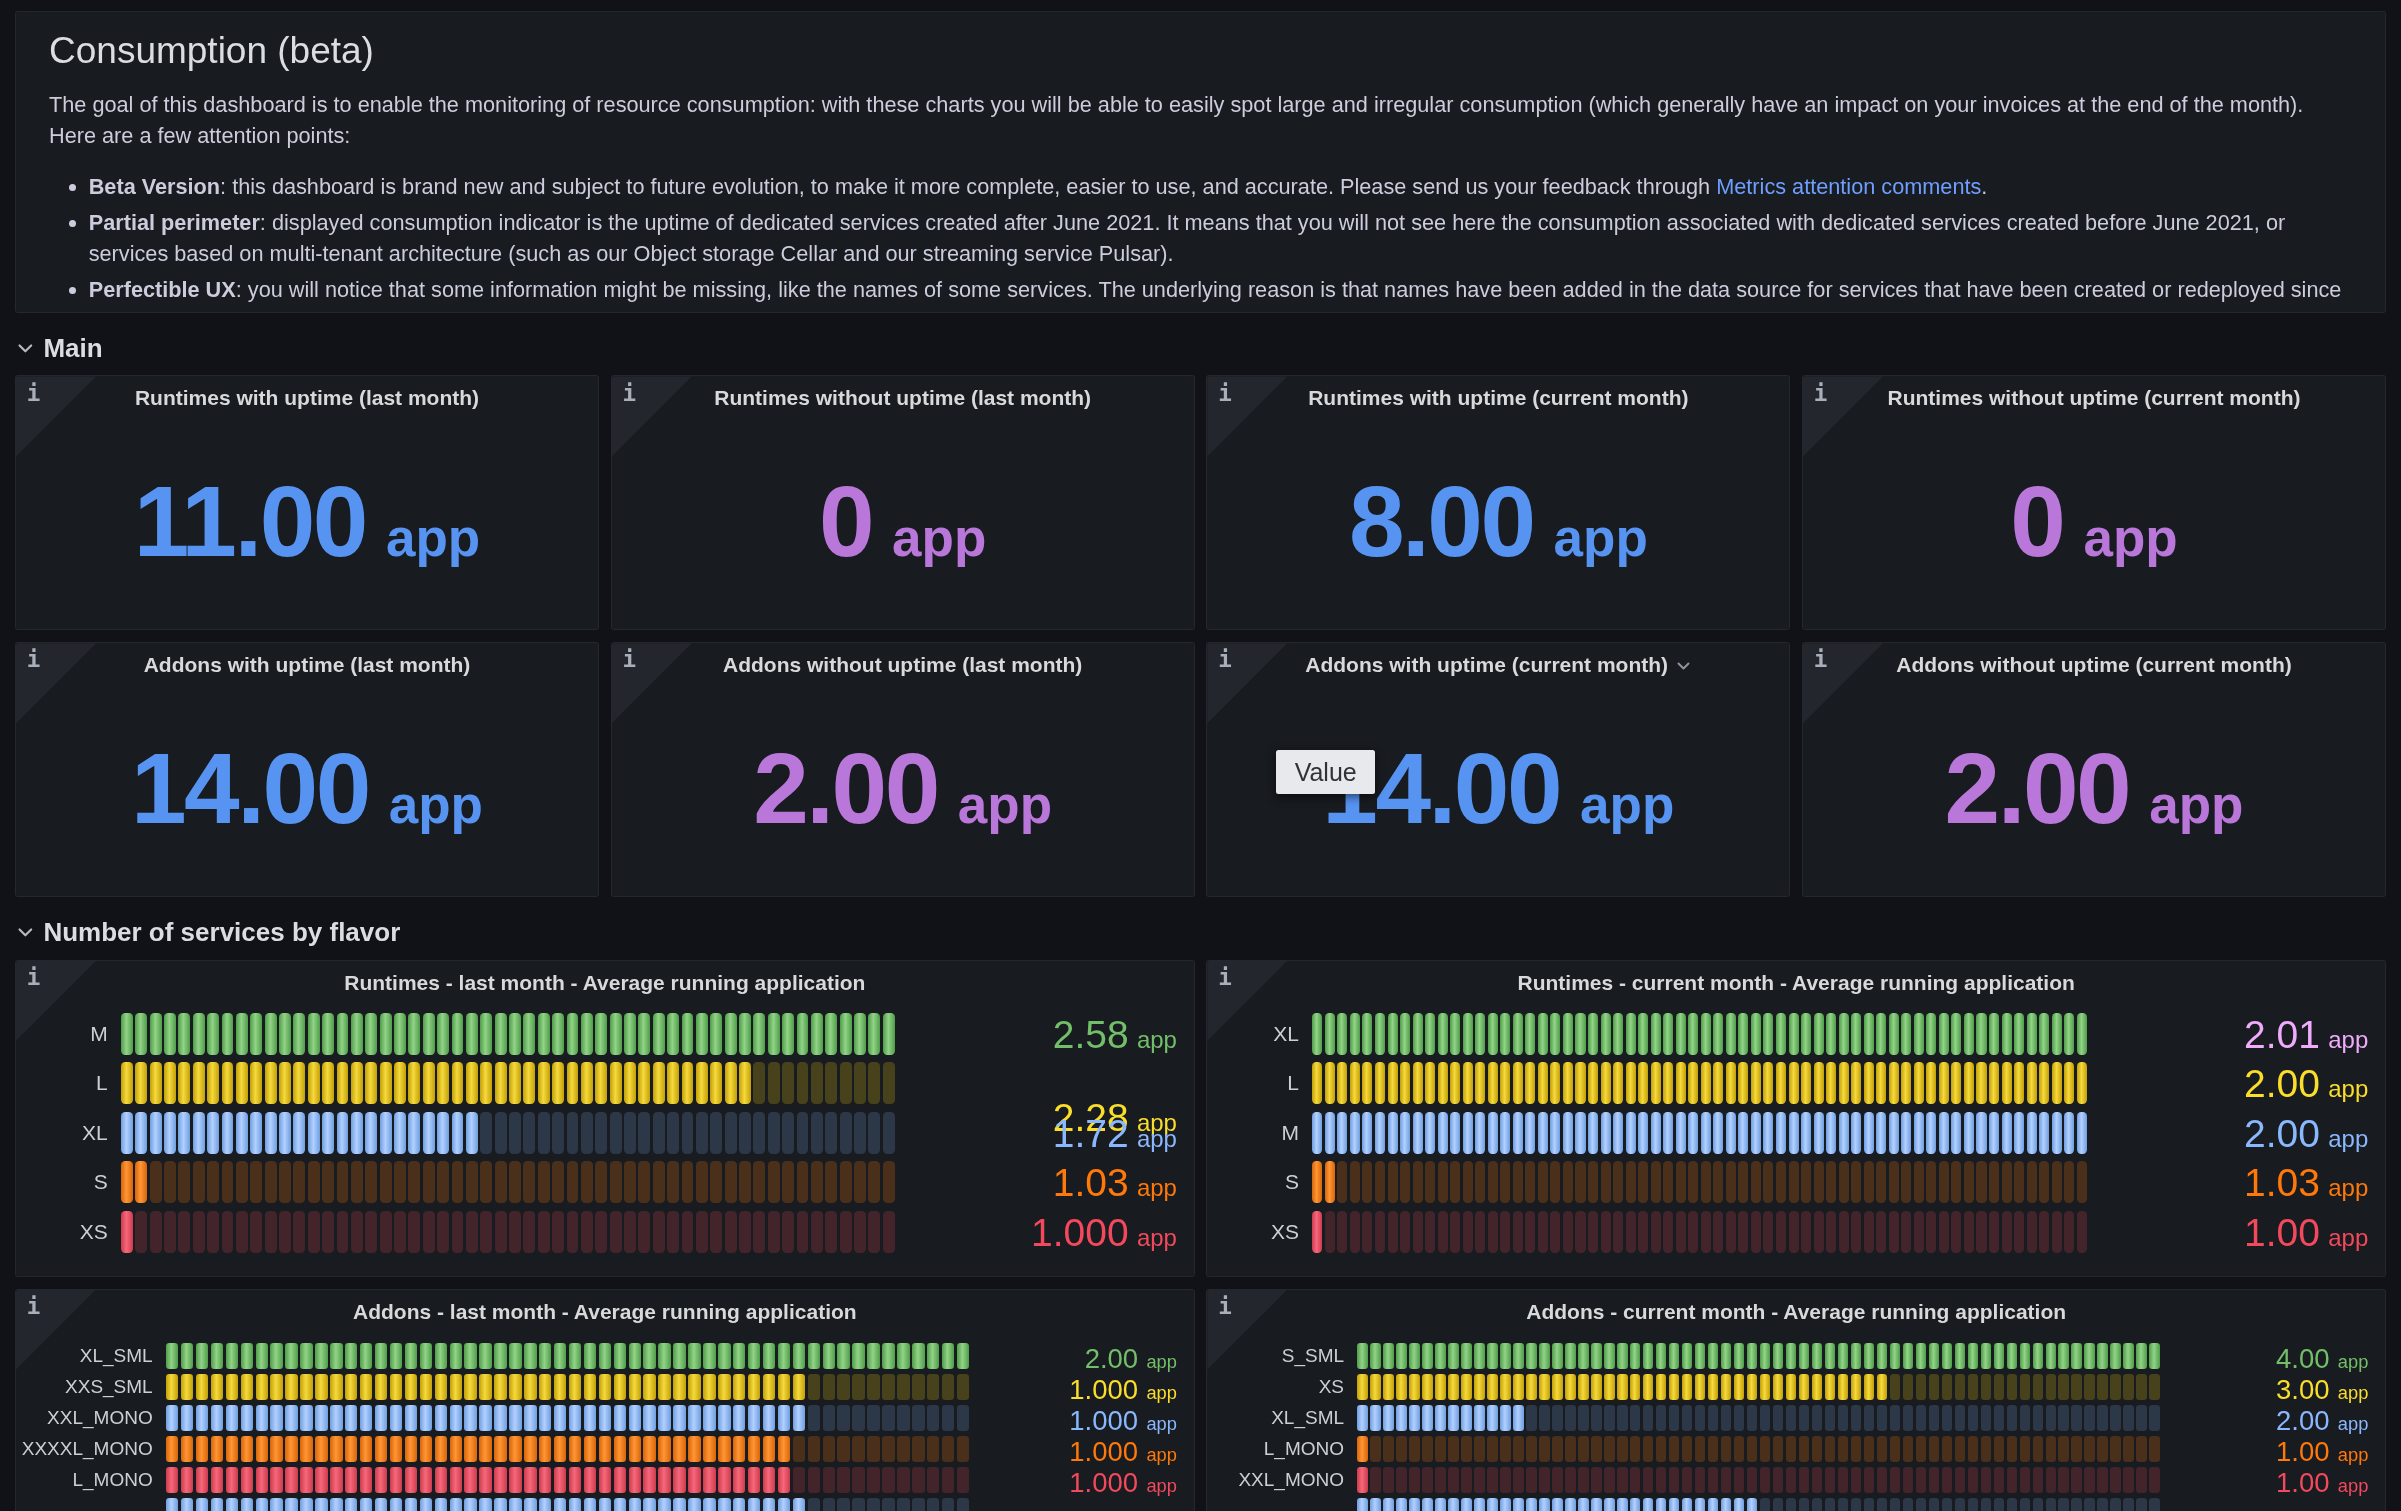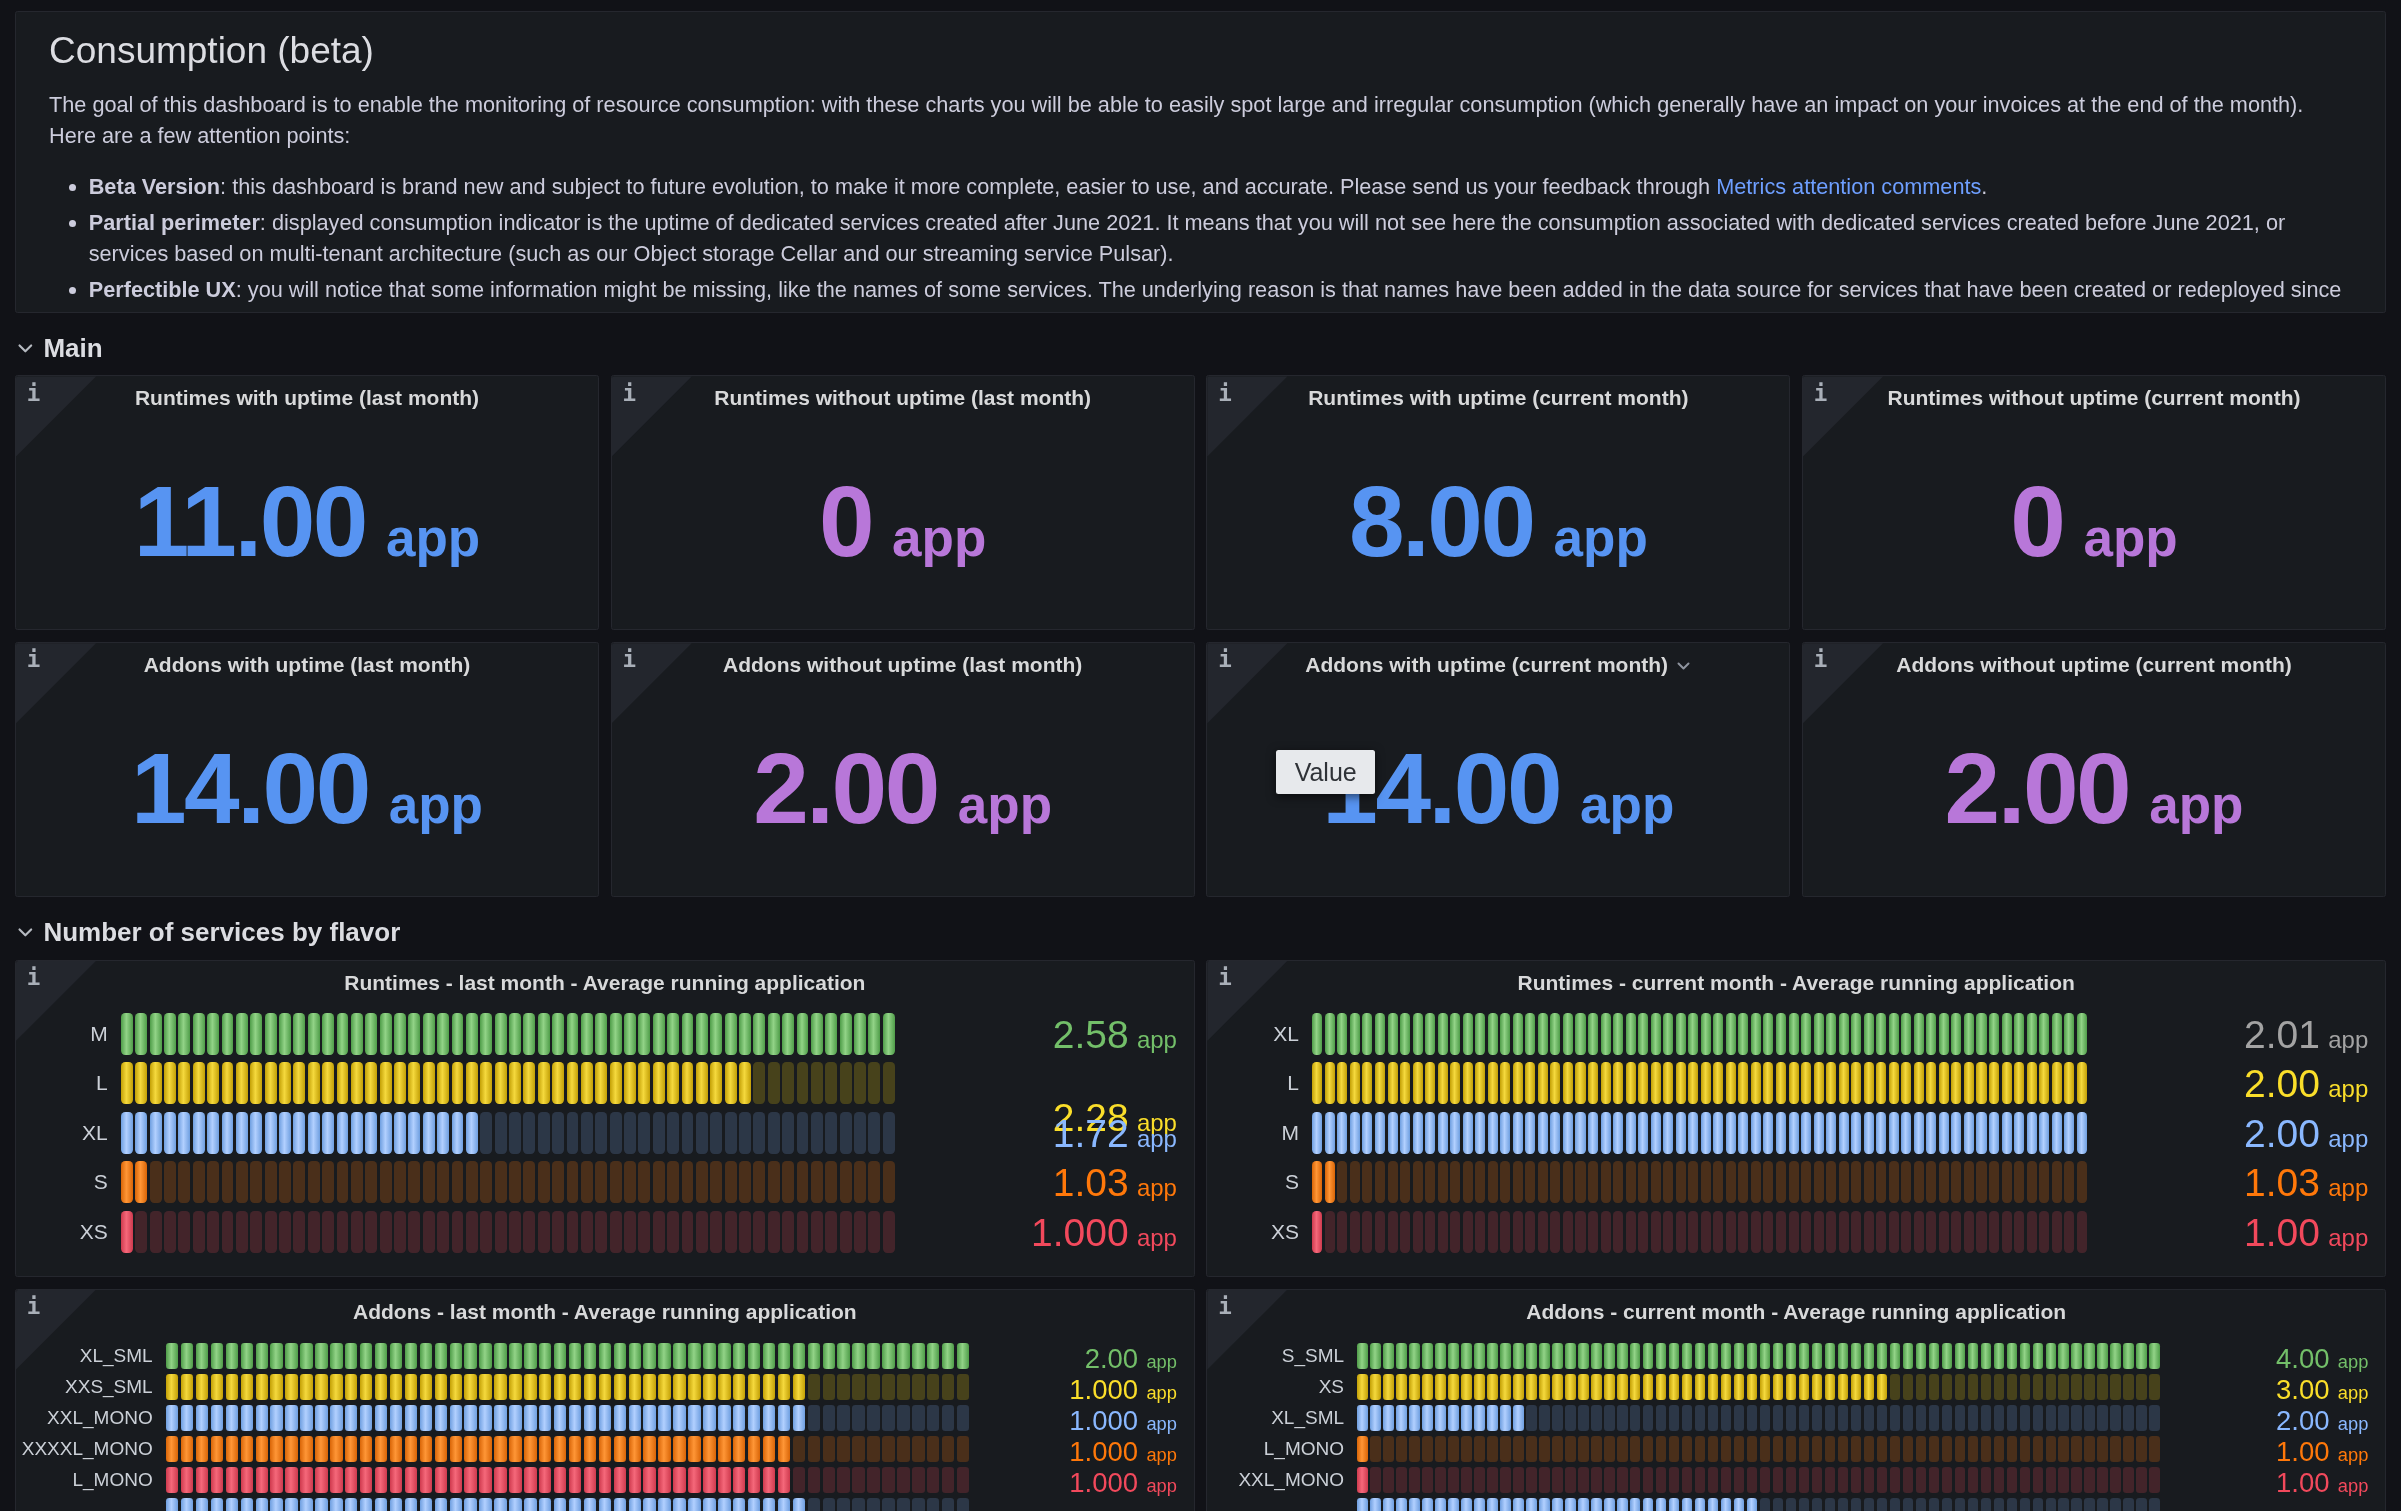--- a/index.html
+++ b/index.html
@@ -616,21 +616,21 @@
               <div class="cell c-green"></div>
               <div class="cell c-green"></div>
               <div class="cell c-green"></div>
               <div class="cell c-green"></div>
               <div class="cell c-green"></div>
               <div class="cell c-green"></div>
               <div class="cell c-green"></div>
               <div class="cell c-green"></div>
               <div class="cell c-green"></div>
             </div>
-            <div class="g-value" style="color: #a3a3a3;">
+            <div class="g-value" style="color: #f0abfc;">
               <span class="g-num">2.01</span>
               <span class="g-suffix">app</span>
             </div>
           </div>
           <div class="g-row">
             <div class="g-label">L</div>
             <div class="g-bar">
               <div class="cell c-yellow"></div>
               <div class="cell c-yellow"></div>
               <div class="cell c-yellow"></div>

